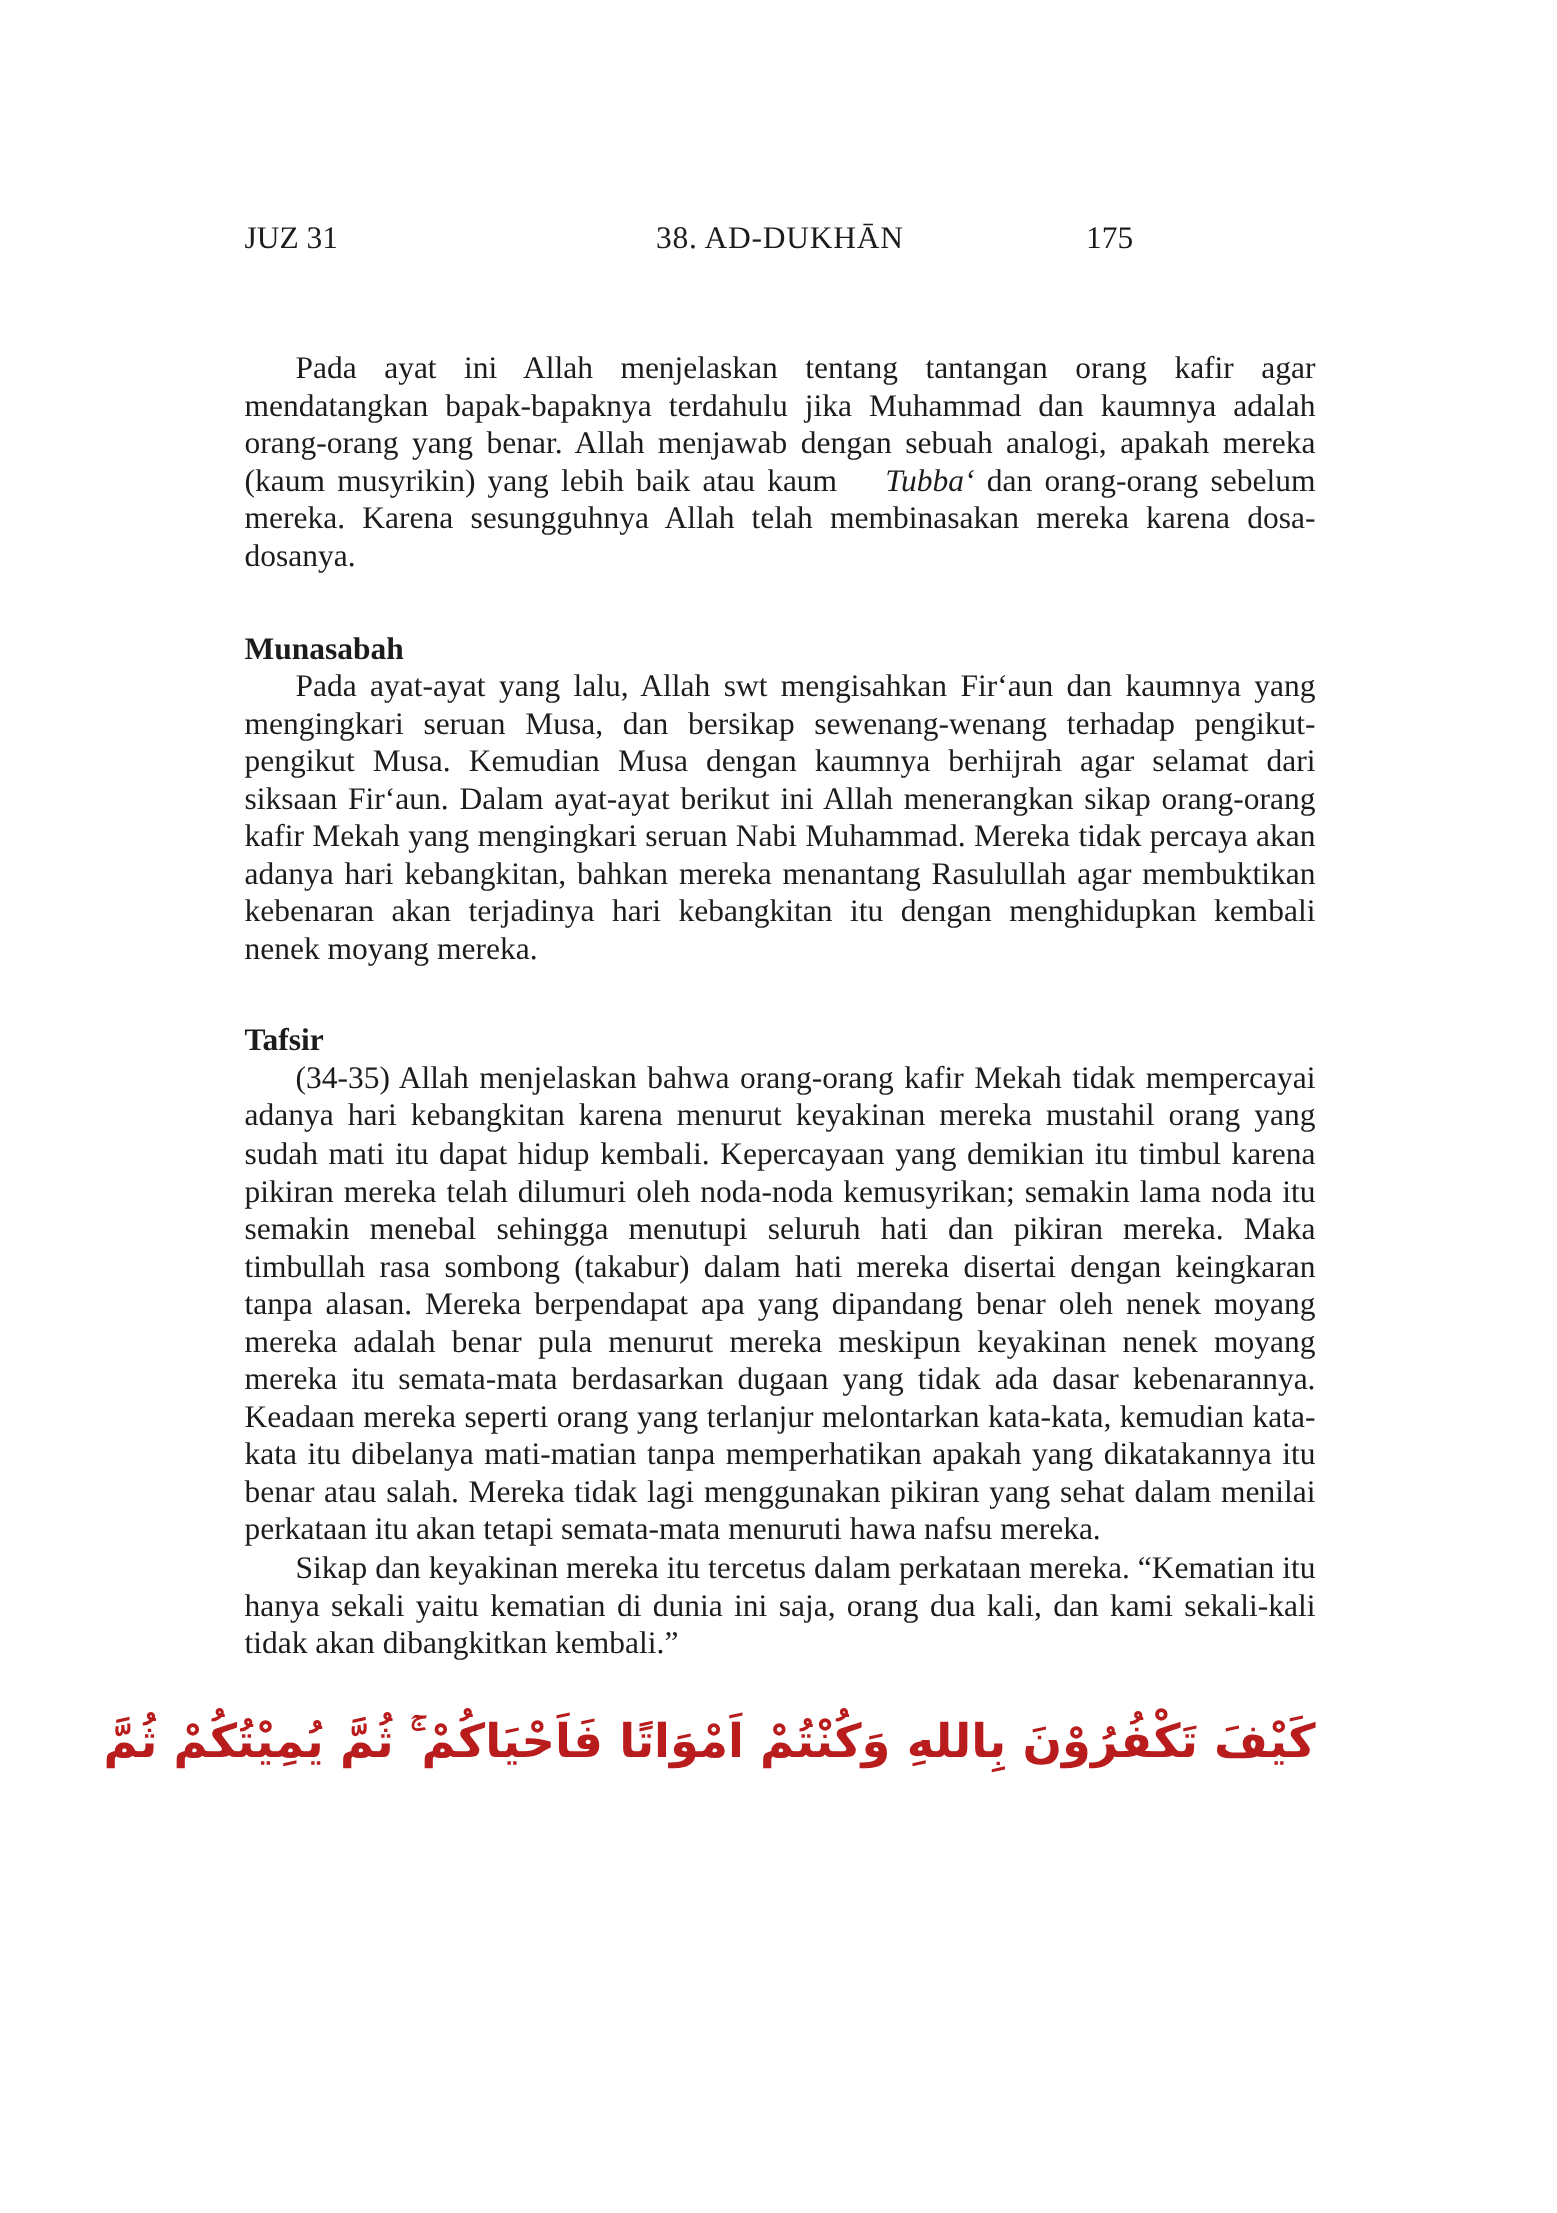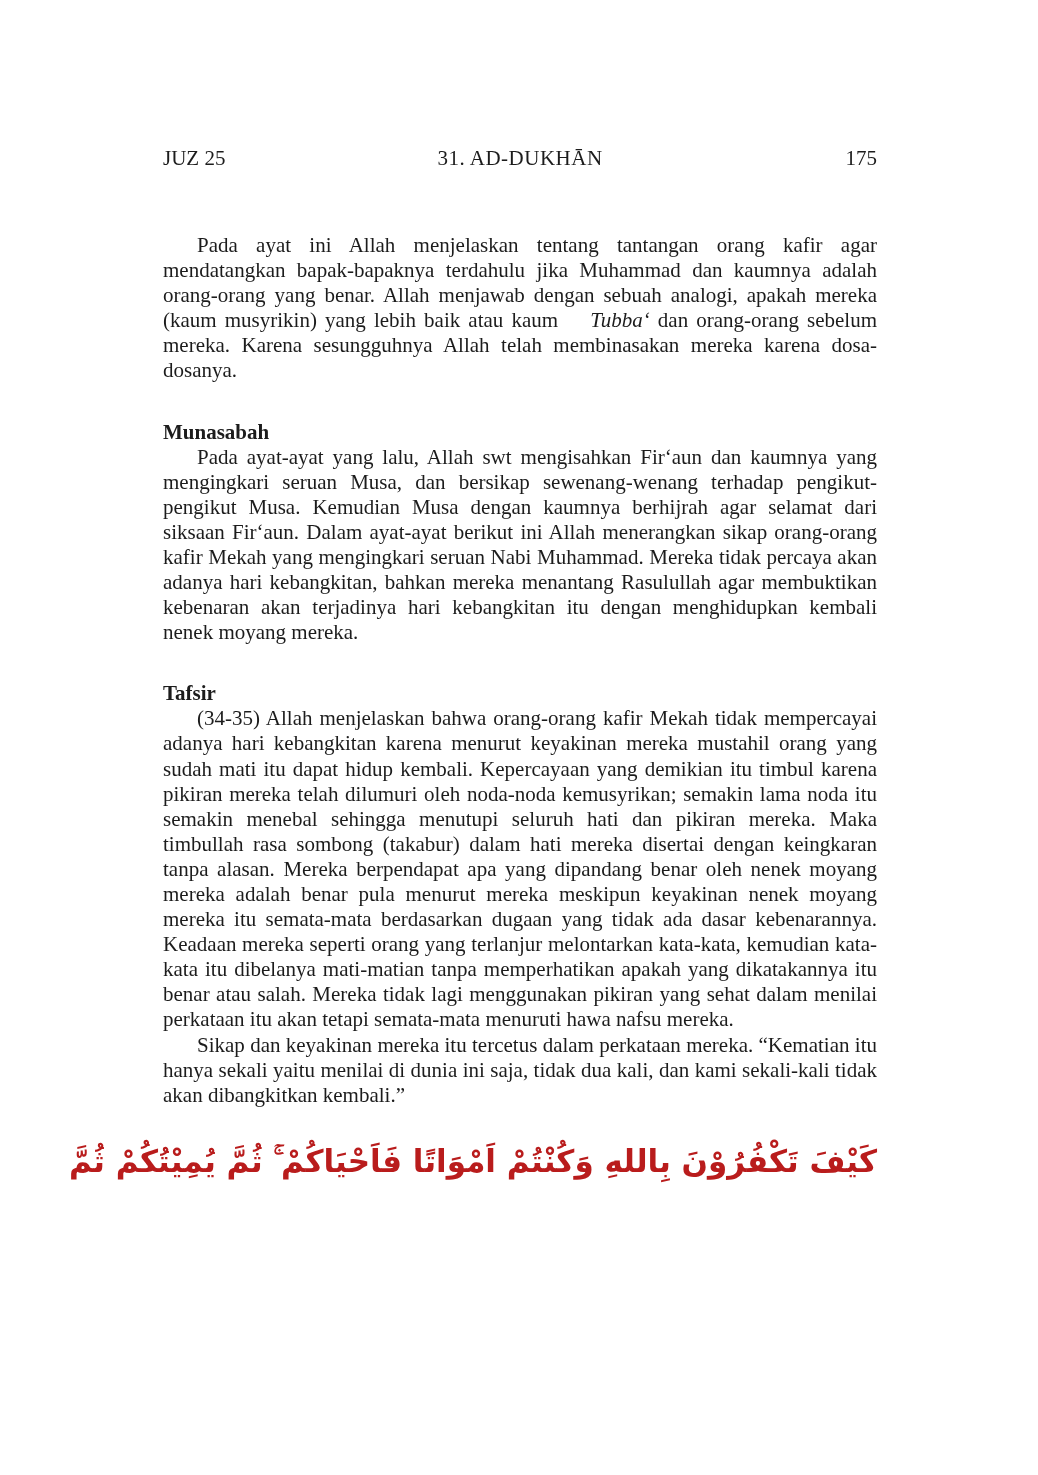--- a/index.html
+++ b/index.html
@@ -21,21 +21,21 @@
   .page-header {
     display: grid;
     grid-template-columns: 1fr auto 1fr;
     align-items: baseline;
     font-size: 21px;
     line-height: 25px;
     margin-bottom: 62px;
   }
   .page-header .hdr-left  { text-align: left; }
   .page-header .hdr-center{ text-align: center; letter-spacing: 0.5px; }
-  .page-header .hdr-right { text-align: right; }
+  .page-header .hdr-right { text-align: center; }
 
   .body-text p {
     margin: 0;
     font-size: 21px;
     line-height: 25.1px;
     text-align: justify;
     text-indent: 34px;
   }
   .section-heading {
     margin: 36px 0 0 0;
@@ -66,35 +66,35 @@
     line-height: 62px;
     margin-top: 2px;
   }
 </style>
 </head>
 <body>
 
 <div class="page">
 
   <header class="page-header">
-    <span class="hdr-left">JUZ 25</span>
-    <span class="hdr-center">31. AD-DUKHĀN</span>
+    <span class="hdr-left">JUZ 31</span>
+    <span class="hdr-center">38. AD-DUKHĀN</span>
     <span class="hdr-right">175</span>
   </header>
 
   <main class="body-text">
 
     <p><span>Pada ayat ini Allah menjelaskan tentang tantangan orang kafir agar mendatangkan bapak-bapaknya terdahulu jika Muhammad dan kaumnya adalah orang-orang yang benar. Allah menjawab dengan sebuah analogi, apakah mereka (kaum musyrikin) yang lebih baik atau kaum </span><span class="italic">Tubba‘</span><span> dan orang-orang sebelum mereka. Karena sesungguhnya Allah telah membinasakan mereka karena dosa-dosanya.</span></p>
 
     <h3 class="section-heading">Munasabah</h3>
     <p>Pada ayat-ayat yang lalu, Allah swt mengisahkan Fir‘aun dan kaumnya yang mengingkari seruan Musa, dan bersikap sewenang-wenang terhadap pengikut-pengikut Musa. Kemudian Musa dengan kaumnya berhijrah agar selamat dari siksaan Fir‘aun. Dalam ayat-ayat berikut ini Allah menerangkan sikap orang-orang kafir Mekah yang mengingkari seruan Nabi Muhammad. Mereka tidak percaya akan adanya hari kebangkitan, bahkan mereka menantang Rasulullah agar membuktikan kebenaran akan terjadinya hari kebangkitan itu dengan menghidupkan kembali nenek moyang mereka.</p>
 
     <h3 class="section-heading">Tafsir</h3>
     <p>(34-35) Allah menjelaskan bahwa orang-orang kafir Mekah tidak mempercayai adanya hari kebangkitan karena menurut keyakinan mereka mustahil orang yang sudah mati itu dapat hidup kembali. Kepercayaan yang demikian itu timbul karena pikiran mereka telah dilumuri oleh noda-noda kemusyrikan; semakin lama noda itu semakin menebal sehingga menutupi seluruh hati dan pikiran mereka. Maka timbullah rasa sombong (takabur) dalam hati mereka disertai dengan keingkaran tanpa alasan. Mereka berpendapat apa yang dipandang benar oleh nenek moyang mereka adalah benar pula menurut mereka meskipun keyakinan nenek moyang mereka itu semata-mata berdasarkan dugaan yang tidak ada dasar kebenarannya. Keadaan mereka seperti orang yang terlanjur melontarkan kata-kata, kemudian kata-kata itu dibelanya mati-matian tanpa memperhatikan apakah yang dikatakannya itu benar atau salah. Mereka tidak lagi menggunakan pikiran yang sehat dalam menilai perkataan itu akan tetapi semata-mata menuruti hawa nafsu mereka.</p>
-    <p>Sikap dan keyakinan mereka itu tercetus dalam perkataan mereka. “Kematian itu hanya sekali yaitu menilai di dunia ini saja, tidak dua kali, dan kami sekali-kali tidak akan dibangkitkan kembali.”</p>
+    <p>Sikap dan keyakinan mereka itu tercetus dalam perkataan mereka. “Kematian itu hanya sekali yaitu kematian di dunia ini saja, orang dua kali, dan kami sekali-kali tidak akan dibangkitkan kembali.”</p>
 
     <div class="arabic-verse">
       <div class="arabic-line1">كَيْفَ تَكْفُرُوْنَ بِاللهِ وَكُنْتُمْ اَمْوَاتًا فَاَحْيَاكُمْ ۚ ثُمَّ يُمِيْتُكُمْ ثُمَّ</div>
     </div>
 
   </main>
 
 </div>
 
 </body></html>

